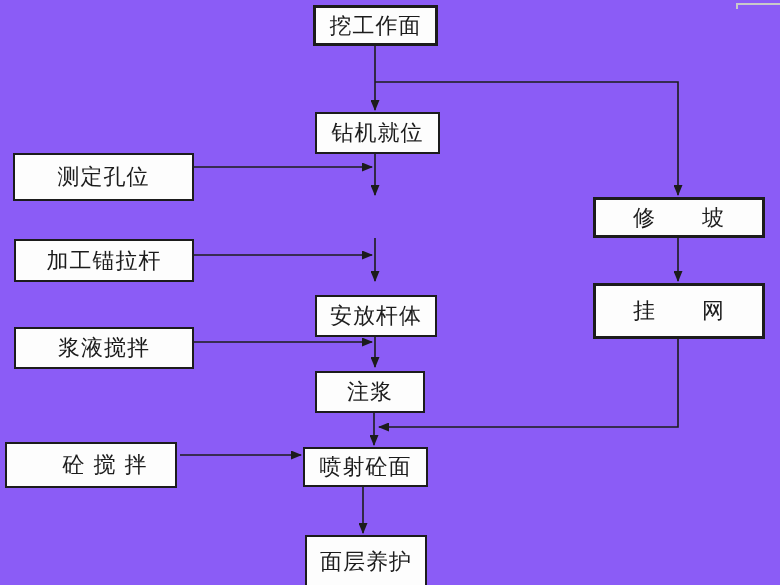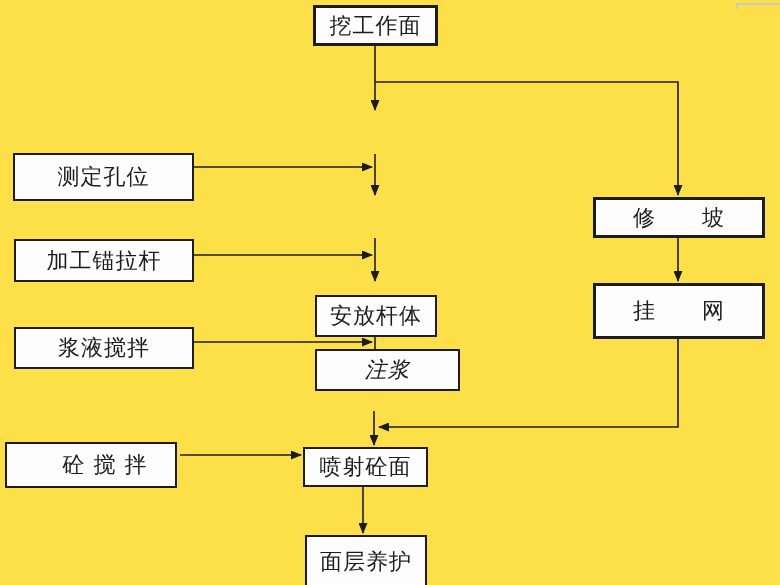--- a/index.html
+++ b/index.html
@@ -1,37 +1,37 @@
 <!DOCTYPE html>
 <html><head>
 <meta charset="utf-8">
 <style>
   * { margin:0; padding:0; box-sizing:border-box; }
   html,body { background:#ffffff; }
   .canvas {
     position:relative; width:780px; height:585px;
-    background:#fde047; overflow:hidden;
+    background:#8b5cf6; overflow:hidden;
     font-family:"DejaVu Sans", sans-serif;
   }
   .wires { position:absolute; left:0; top:0; width:780px; height:585px; }
   .node {
     position:absolute; display:flex; align-items:center; justify-content:center;
     border:2px solid #1c1c1c; background:#fdfdfd; color:#1c1c1c;
     font-size:22px; line-height:1; letter-spacing:1px; white-space:pre;
   }
   .thick { border-width:3px; }
 
   .n-excavate      { left:313px; top:5px;   width:125px; height:41px; }
   .n-drill-pos     { left:315px; top:112px; width:125px; height:42px; }
   .n-measure-hole  { left:13px;  top:153px; width:181px; height:48px; }
   .n-drill-hole    { left:315px; top:197px; width:122px; height:41px; }
   .n-proc-anchor   { left:14px;  top:239px; width:180px; height:43px; }
   .n-place-rod     { left:315px; top:283px; width:122px; height:42px;margin-top:12px; }
   .n-slurry-mix    { left:14px;  top:327px; width:180px; height:42px; }
-  .n-grouting      { left:315px; top:349px; width:145px; height:42px;font-style:italic; }
+  .n-grouting      { left:315px; top:371px; width:110px; height:42px; }
   .n-concrete-mix  { left:5px;   top:442px; width:172px; height:46px;padding-left:28px; }
   .n-shotcrete     { left:303px; top:447px; width:125px; height:40px; }
   .n-surface-cure  { left:305px; top:535px; width:122px; height:54px; }
   .n-trim-slope    { left:593px; top:197px; width:172px; height:41px; }
   .n-hang-mesh     { left:593px; top:283px; width:172px; height:56px; }
 </style>
 </head>
 <body>
 
 <div class="canvas">
@@ -67,20 +67,21 @@
 
     <path d="M374,411 L374,445" fill="none" stroke="#1c1c1c" stroke-width="1.6" marker-end="url(#arr)"></path>
 
     <path d="M180,455 L301,455" fill="none" stroke="#1c1c1c" stroke-width="1.6" marker-end="url(#arr)"></path>
 
     <path d="M363,487 L363,533" fill="none" stroke="#1c1c1c" stroke-width="1.6" marker-end="url(#arr)"></path>
   </svg>
 
   <div class="node thick n-excavate">挖工作面</div>
 
+  <div class="node n-drill-pos">钻机就位</div>
 
   <div class="node n-measure-hole">测定孔位</div>
 
 
   <div class="node n-proc-anchor">加工锚拉杆</div>
 
   <div class="node n-place-rod">安放杆体</div>
 
   <div class="node n-slurry-mix">浆液搅拌</div>
 

